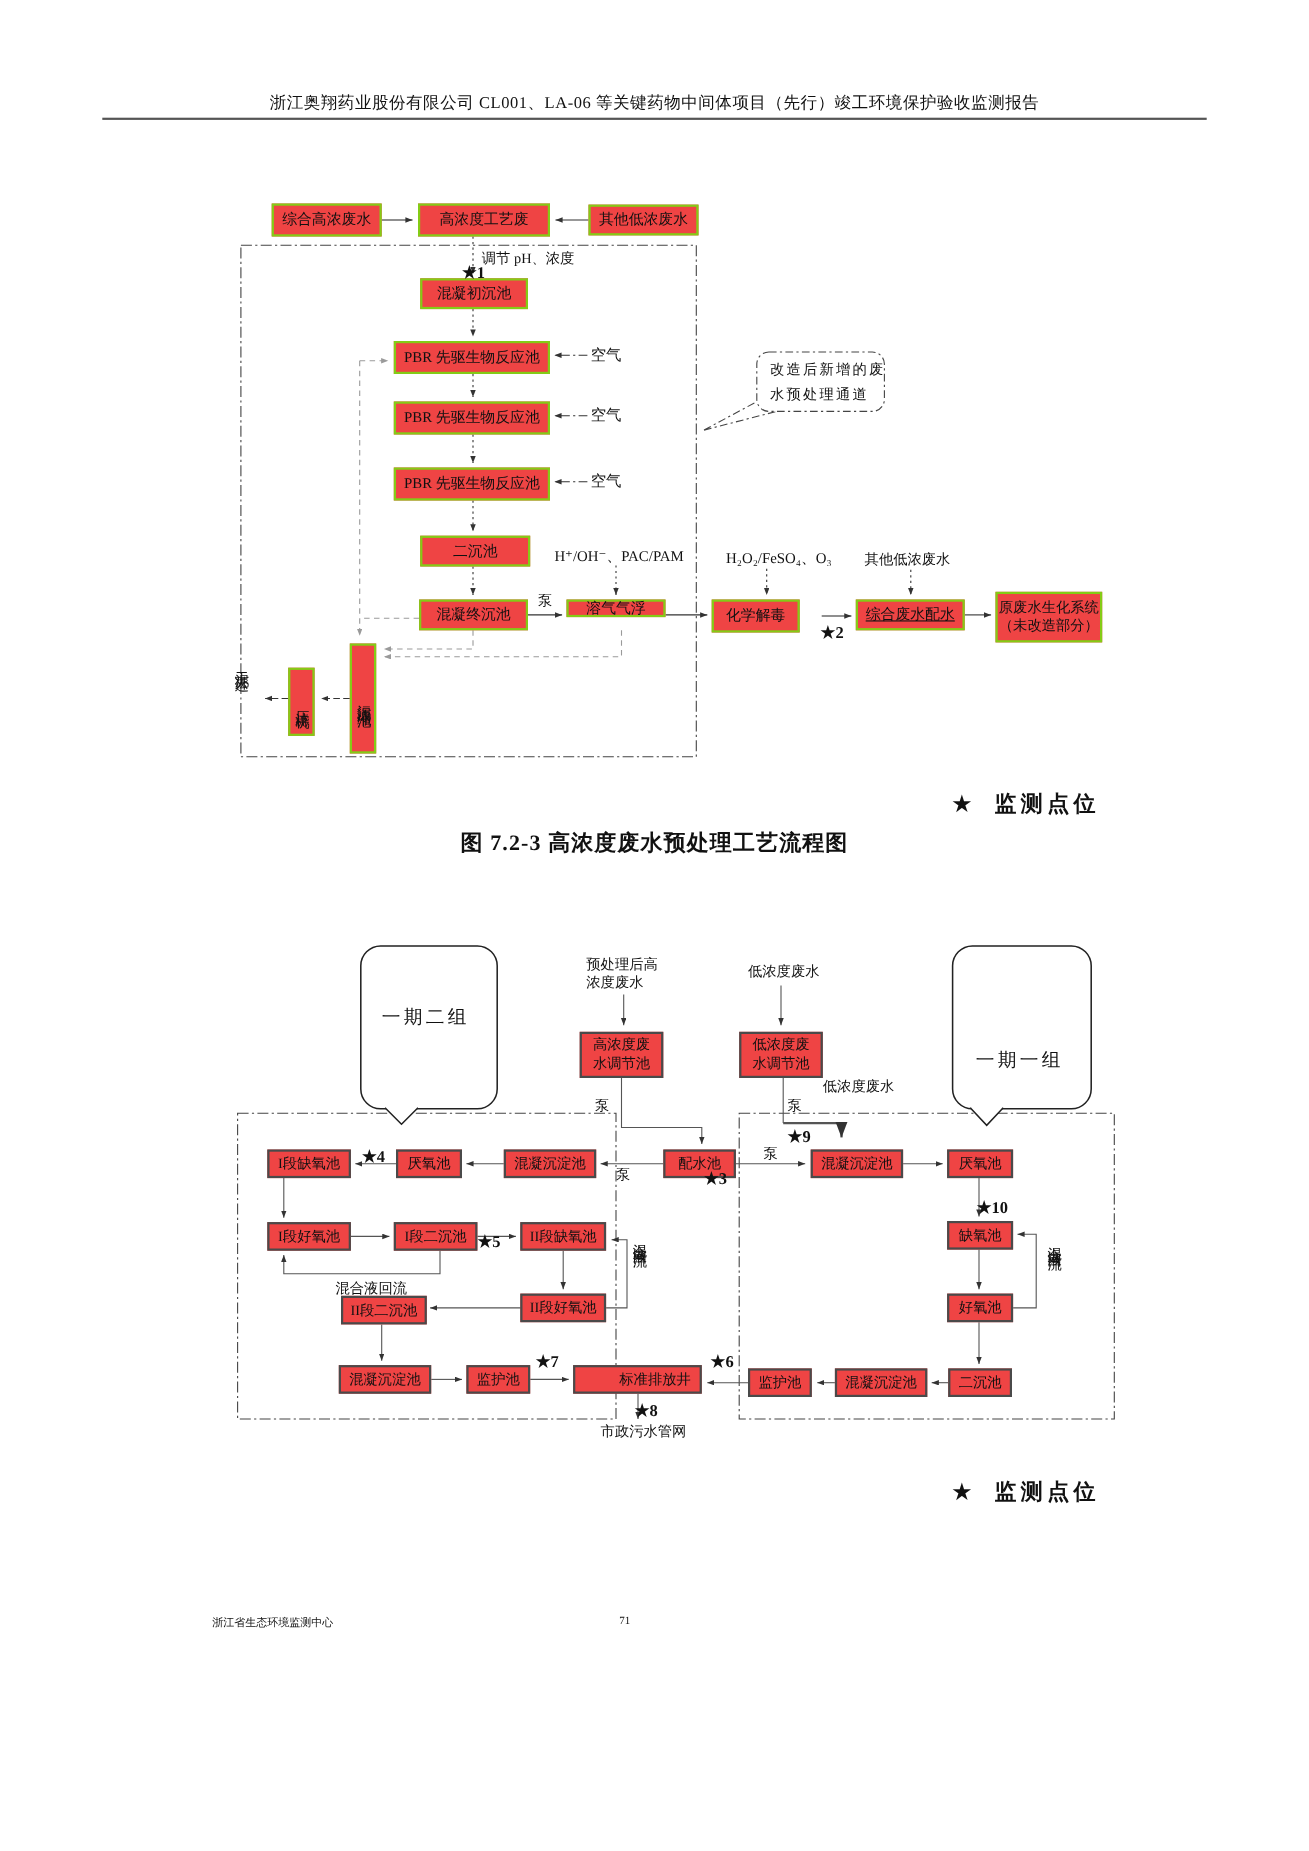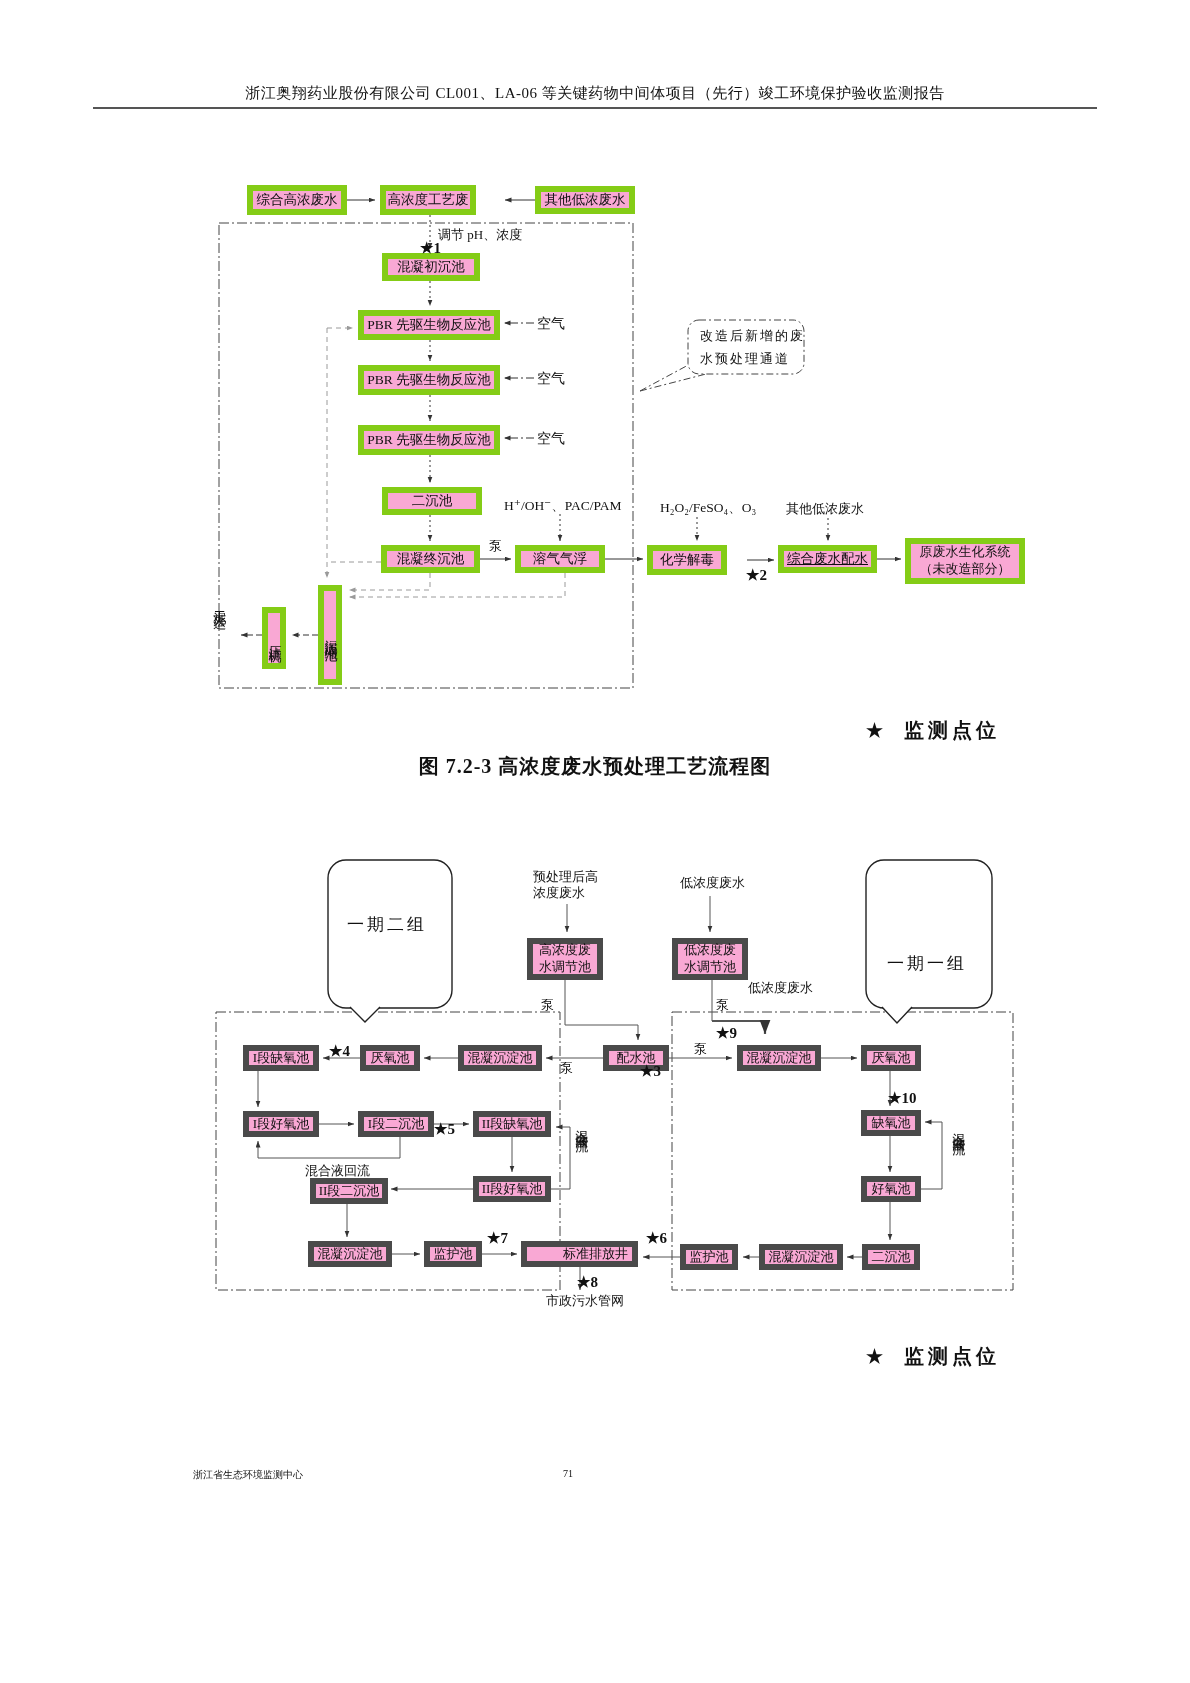--- a/index.html
+++ b/index.html
@@ -1,21 +1,21 @@
 <!DOCTYPE html>
 <html><head>
 <meta charset="utf-8">
 <style>
   html,body{margin:0;padding:0;background:#fff;}
   .page{position:relative;width:1190px;height:1683px;background:#fff;overflow:hidden;
         font-family:"Liberation Serif","DejaVu Serif",serif;color:#111;}
   .hdr{position:absolute;left:0;right:0;top:84px;text-align:center;font-size:15px;letter-spacing:.5px;}
   .hdr-rule{position:absolute;left:93px;top:107px;width:1004px;border-bottom:2px solid #555;}
   svg.layer{position:absolute;left:0;top:0;z-index:1;}
-  .box{position:absolute;border:6px solid #84cc16;background:#f9a8d4;display:flex;align-items:center;justify-content:center;
+  .box{position:absolute;border:2px solid #84cc16;background:#ef4444;display:flex;align-items:center;justify-content:center;
        text-align:center;font-size:13.5px;line-height:1.3;z-index:2;box-sizing:border-box;}
   .f2box{border-color:#4a4a4a;font-size:13px;}
   .vbox{writing-mode:vertical-rl;text-orientation:upright;letter-spacing:2px;}
   .lbl{position:absolute;font-size:13px;z-index:2;white-space:nowrap;line-height:1.2;}
   .vlbl{position:absolute;font-size:13px;z-index:2;writing-mode:vertical-rl;text-orientation:upright;letter-spacing:2px;line-height:1.1;}
   .star{position:absolute;font-size:15px;font-weight:bold;z-index:3;white-space:nowrap;letter-spacing:0;}
   .legend-star{position:absolute;font-size:19px;font-weight:bold;z-index:2;}
   .legend-lbl{position:absolute;font-size:20px;font-weight:bold;z-index:2;letter-spacing:4px;}
   .caption{position:absolute;left:0;right:0;text-align:center;font-size:20px;font-weight:bold;z-index:2;letter-spacing:1px;}
   .bubble-text{position:absolute;z-index:3;font-size:17px;letter-spacing:3px;white-space:nowrap;}
@@ -109,32 +109,32 @@
       <path d="M759 1257 H743" marker-end="url(#ab)"></path>
     </g>
 
     <rect x="328" y="860" width="124" height="148" rx="18" fill="#fff" stroke="#222" stroke-width="1.4"></rect>
     <path d="M350 1007 L365 1022 L380 1007" fill="#fff" stroke="#222" stroke-width="1.4"></path>
     <rect x="866" y="860" width="126" height="148" rx="18" fill="#fff" stroke="#222" stroke-width="1.4"></rect>
     <path d="M882 1007 L897 1023 L912 1007" fill="#fff" stroke="#222" stroke-width="1.4"></path>
   </svg>
 
   <div class="box" style="left:247px;top:185px;width:100px;height:30px;">综合高浓废水</div>
-  <div class="box" style="left:380px;top:185px;width:96px;height:30px;">高浓度工艺废</div>
+  <div class="box" style="left:380px;top:185px;width:120px;height:30px;">高浓度工艺废</div>
   <div class="box" style="left:535px;top:186px;width:100px;height:28px;">其他低浓废水</div>
   <div class="box" style="left:382px;top:253px;width:98px;height:28px;">混凝初沉池</div>
   <div class="box" style="left:358px;top:310px;width:142px;height:30px;">PBR 先驱生物反应池</div>
   <div class="box" style="left:358px;top:365px;width:142px;height:30px;">PBR 先驱生物反应池</div>
   <div class="box" style="left:358px;top:425px;width:142px;height:30px;">PBR 先驱生物反应池</div>
   <div class="box" style="left:382px;top:487px;width:100px;height:28px;">二沉池</div>
   <div class="box" style="left:381px;top:545px;width:99px;height:28px;">混凝终沉池</div>
-  <div class="box" style="left:515px;top:545px;width:90px;height:28px;">溶气气浮</div>
+  <div class="box" style="left:515px;top:545px;width:90px;height:16px;">溶气气浮</div>
   <div class="box" style="left:647px;top:545px;width:80px;height:30px;">化学解毒</div>
   <div class="box" style="left:778px;top:545px;width:99px;height:28px;text-decoration:underline;">综合废水配水</div>
-  <div class="box" style="left:905px;top:538px;width:120px;height:46px;font-size:13px;">
+  <div class="box" style="left:905px;top:538px;width:97px;height:46px;font-size:13px;">
     <span><span>原废水生化系统</span><br><span>（未改造部分）</span></span>
   </div>
   <div class="box vbox" style="left:318px;top:585px;width:24px;height:100px;font-size:13px;">污泥浓缩池</div>
   <div class="box vbox" style="left:262px;top:607px;width:24px;height:62px;font-size:13px;">压滤机</div>
 
   <div class="lbl" style="left:438px;top:227px;">调节 pH、浓度</div>
   <div class="star" style="left:420px;top:239px;">★1</div>
   <div class="lbl" style="left:537px;top:316px;font-size:14px;">空气</div>
   <div class="lbl" style="left:537px;top:371px;font-size:14px;">空气</div>
   <div class="lbl" style="left:537px;top:431px;font-size:14px;">空气</div>

